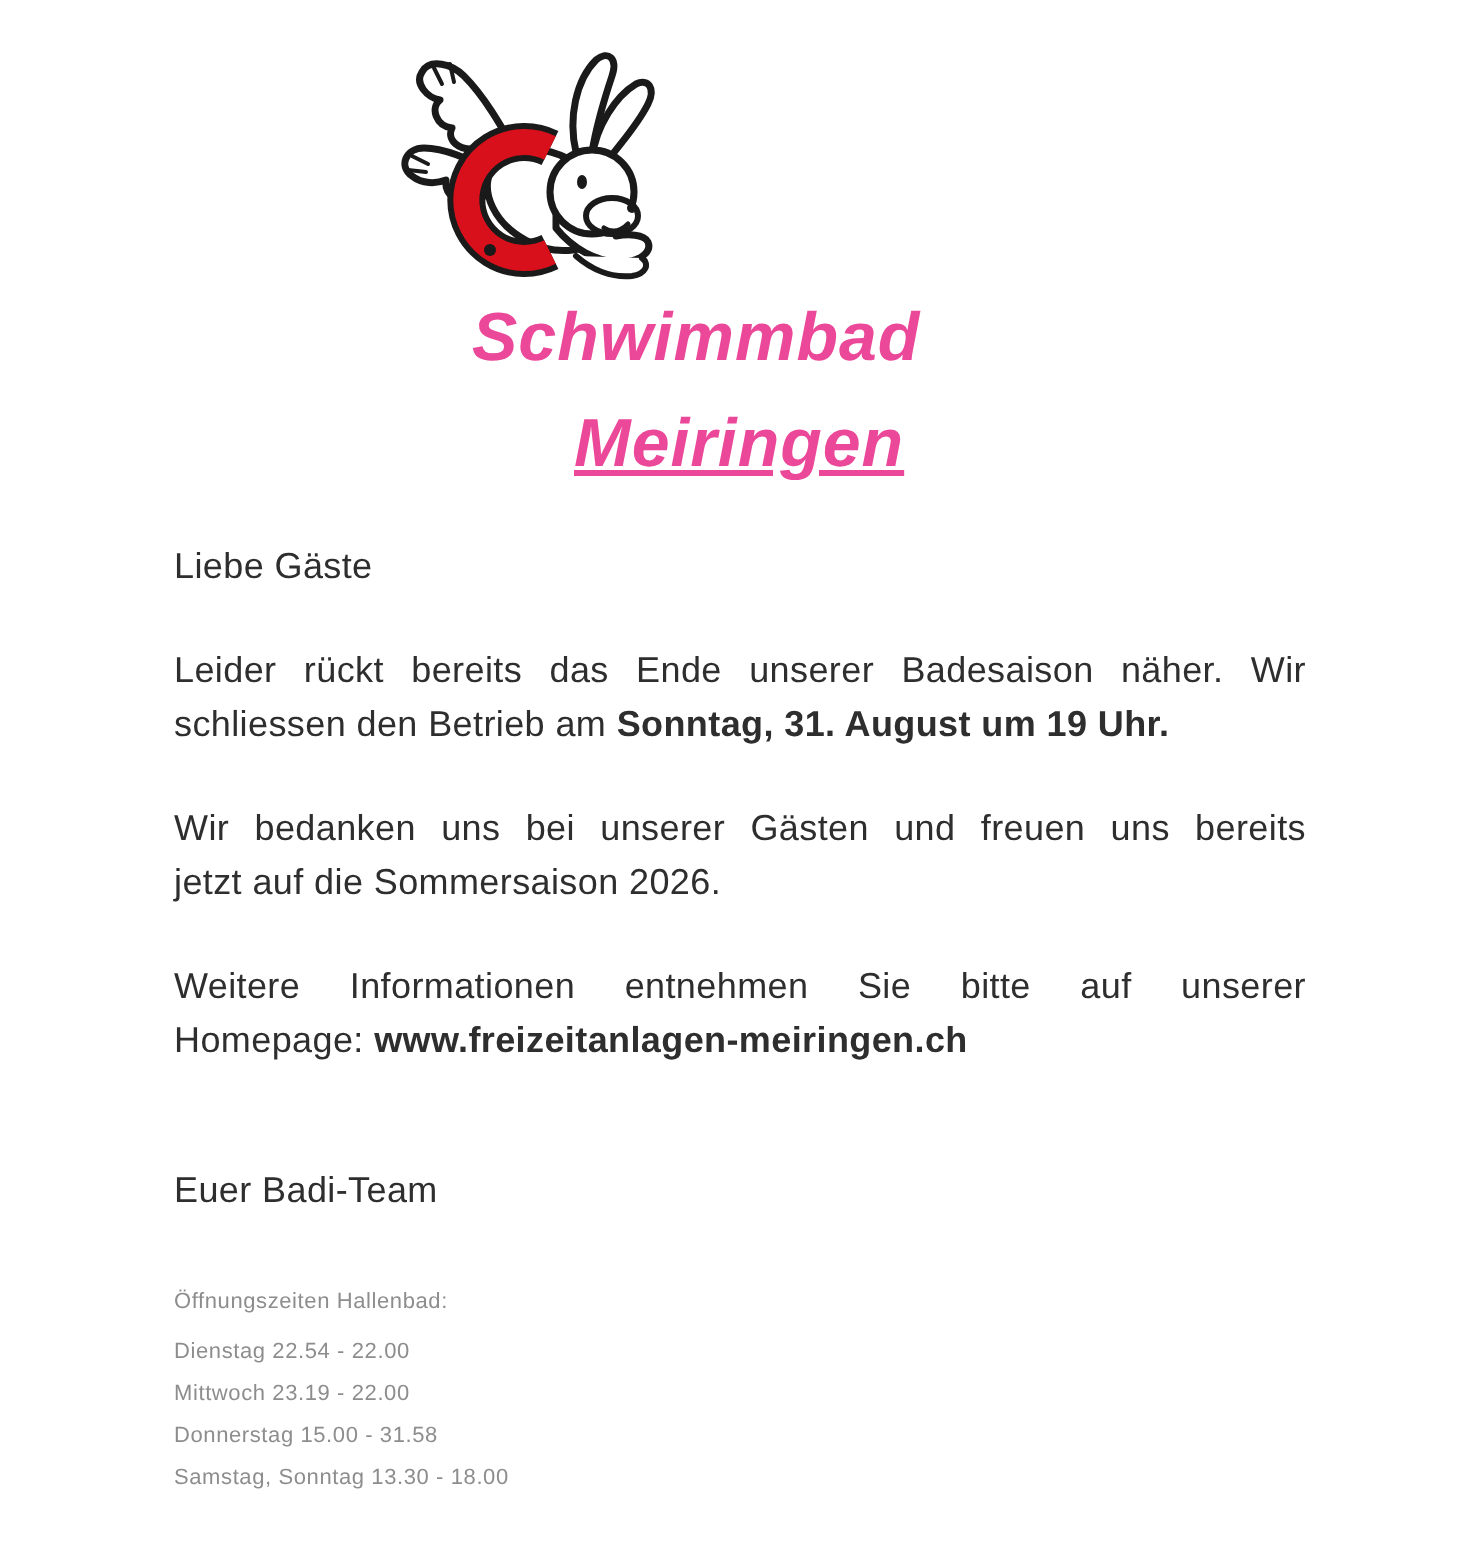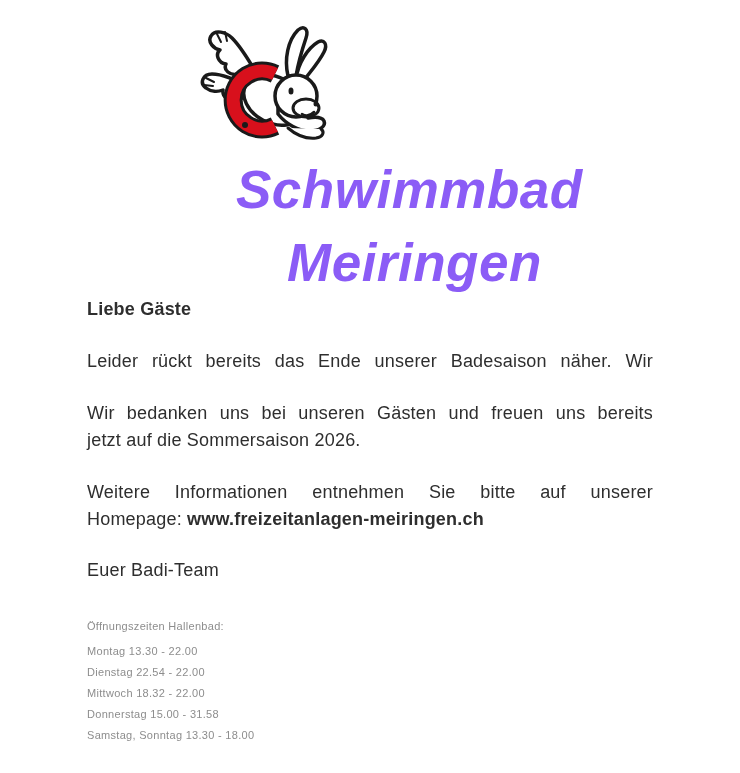--- a/index.html
+++ b/index.html
@@ -3,35 +3,35 @@
 <meta charset="utf-8">
 <style>
   html, body { margin:0; padding:0; background:#ffffff; }
   .page {
     position:relative; width:740px; height:773px; background:#ffffff;
     overflow:hidden; font-family:"Liberation Sans", sans-serif;
   }
   .header { position:relative; height:270px; }
   .logo { position:absolute; left:192px; top:22px; width:140px; height:130px; }
   .title-line {
-    position:absolute; font-style:italic; font-weight:700; color:#8b5cf6;
-    font-size:53px; line-height:1.05; letter-spacing:0.5px; white-space:nowrap;margin-top:10px;
+    position:absolute; font-style:italic; font-weight:700; color:#ec4899;
+    font-size:34px; line-height:1.05; letter-spacing:0.5px; white-space:nowrap;
   }
   .title-1 { left:236px; top:152px; }
-  .title-2 { left:287px; top:225px; }
+  .title-2 { left:287px; top:205px;text-decoration:underline; }
   .content {
     padding:0 87px; color:#2e2e2e; font-size:18px; line-height:27px;
     letter-spacing:0.2px;
   }
-  .greeting { margin-top:26px;font-weight:bold; }
+  .greeting { margin-top:0; }
   .para { margin-top:19px; }
   .line { min-height:27px; }
   .jline { text-align:justify; text-align-last:justify;margin-top:25px; }
   strong, .b { font-weight:700; }
-  .signoff { margin-top:24px; }
+  .signoff { margin-top:48px; }
   .hours {
     margin-top:32px; color:#8d8d8d; font-size:11px; line-height:21px;
     letter-spacing:0.3px;
   }
   .hours-heading { margin-bottom:4px; line-height:21px; }
   .hours-row { min-height:21px; }
 </style>
 </head>
 <body>
 
@@ -69,37 +69,37 @@
     <div class="title-line title-1">Schwimmbad</div>
     <div class="title-line title-2">Meiringen</div>
   </header>
 
   <main class="content">
 
     <div class="line greeting">Liebe Gäste</div>
 
     <div class="para">
       <div class="line jline">Leider rückt bereits das Ende unserer Badesaison näher. Wir</div>
+      <div class="line"><span>schliessen den Betrieb am </span><strong>Sonntag, 31. August um 19 Uhr.</strong></div>
     </div>
 
     <div class="para">
-      <div class="line jline">Wir bedanken uns bei unseren Gästen und freuen uns bereits</div>
+      <div class="line jline">Wir bedanken uns bei unserer Gästen und freuen uns bereits</div>
       <div class="line">jetzt auf die Sommersaison 2026.</div>
     </div>
 
     <div class="para">
       <div class="line jline">Weitere Informationen entnehmen Sie bitte auf unserer</div>
       <div class="line"><span>Homepage: </span><strong>www.freizeitanlagen-meiringen.ch</strong></div>
     </div>
 
     <div class="line signoff">Euer Badi-Team</div>
 
     <section class="hours">
       <div class="hours-heading">Öffnungszeiten Hallenbad:</div>
-      <div class="hours-row">Montag 13.30 - 22.00</div>
       <div class="hours-row">Dienstag 22.54 - 22.00</div>
-      <div class="hours-row">Mittwoch 18.32 - 22.00</div>
+      <div class="hours-row">Mittwoch 23.19 - 22.00</div>
       <div class="hours-row">Donnerstag 15.00 - 31.58</div>
       <div class="hours-row">Samstag, Sonntag 13.30 - 18.00</div>
     </section>
 
   </main>
 </div>
 
 </body></html>

